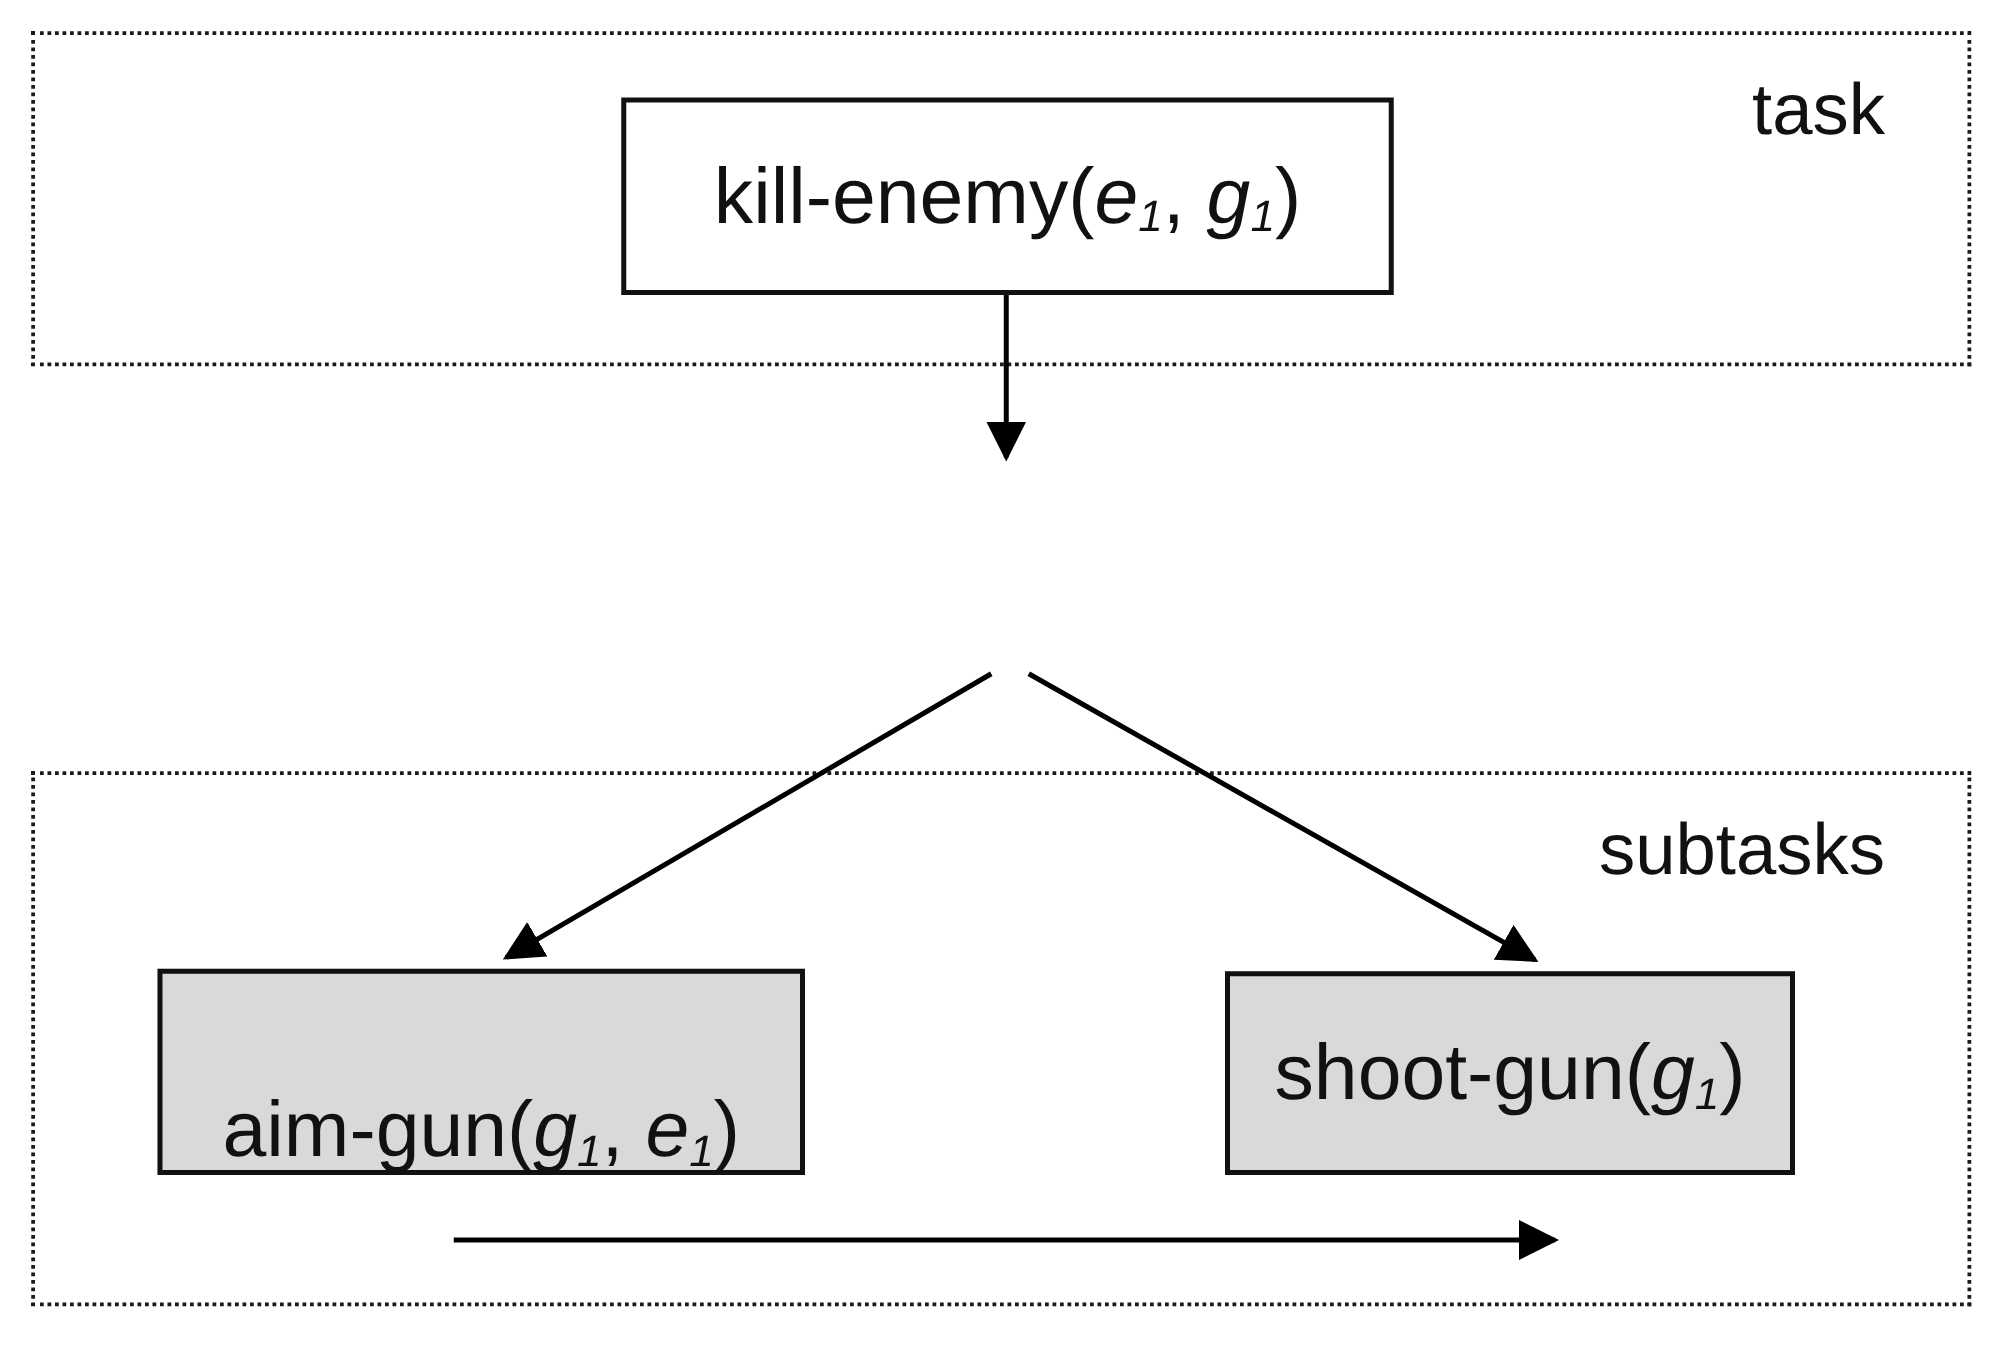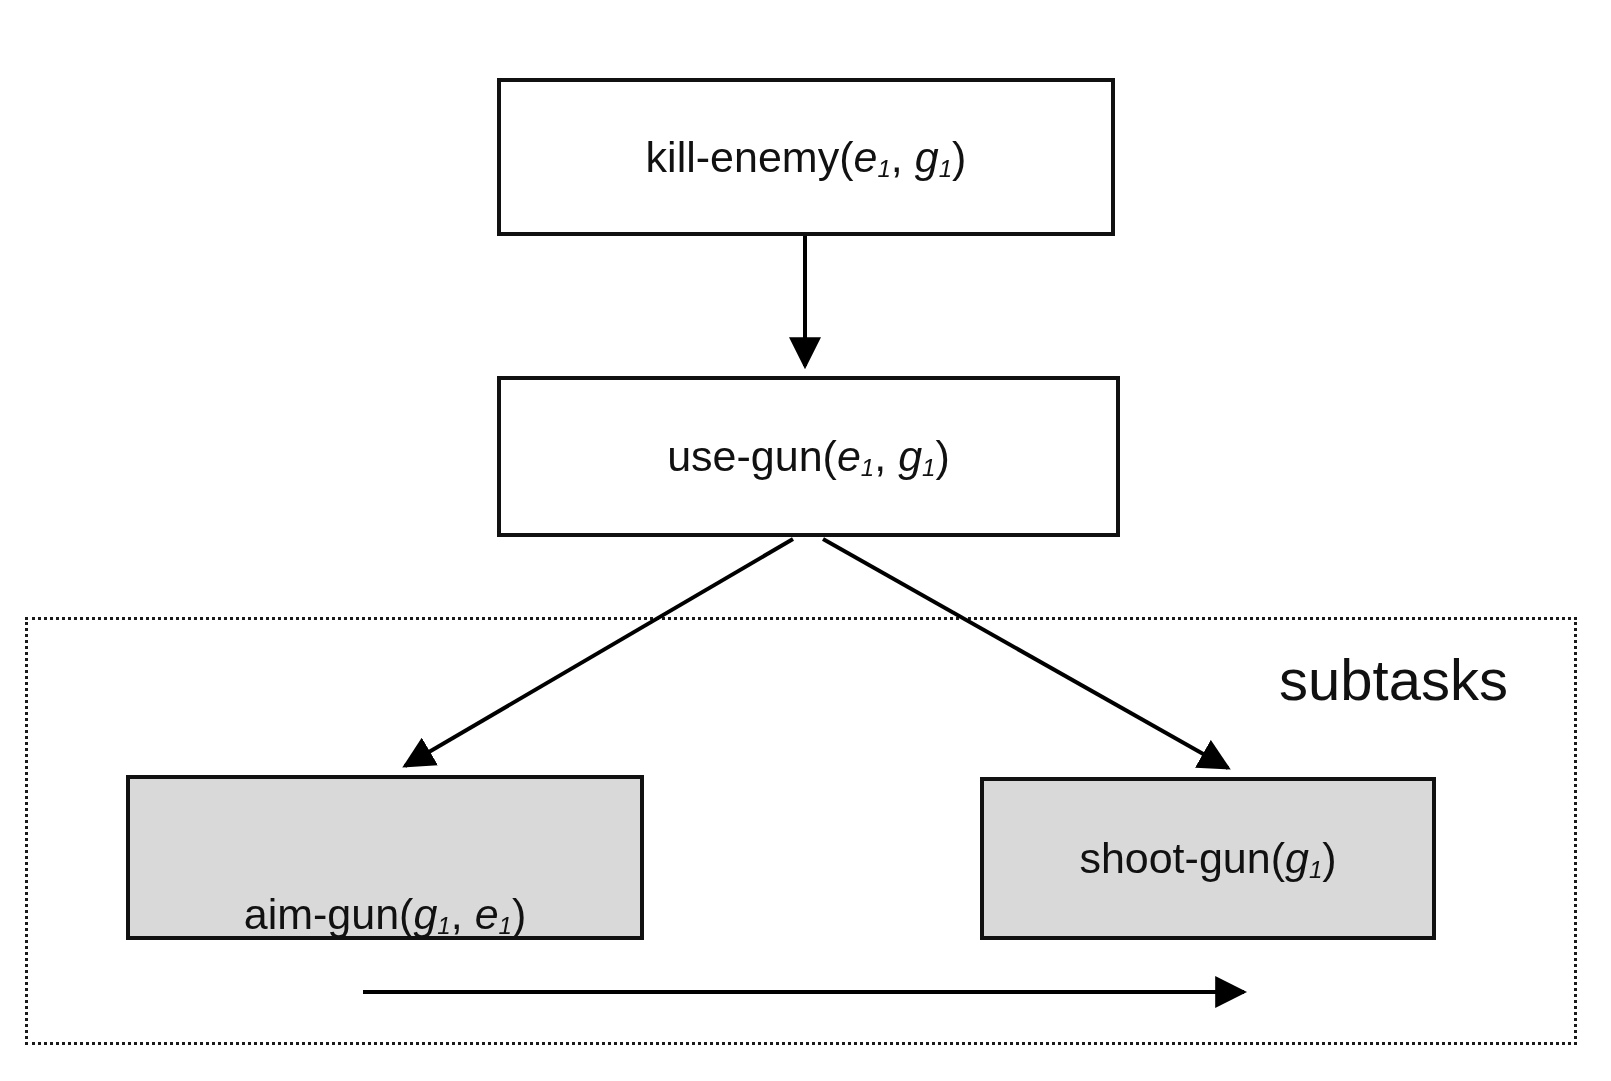--- a/index.html
+++ b/index.html
@@ -45,21 +45,21 @@
     align-items: center;
     justify-content: center;
     white-space: nowrap;
   }
   .node-gray { background: #d9d9d9; }
   .node-kill  { left: 497px;  top: 78px;  width: 618px; height: 158px; }
   .node-use   { left: 497px;  top: 376px; width: 623px; height: 161px; }
   .node-aim   { left: 126px;  top: 775px; width: 518px; height: 165px; align-items: flex-end; }
   .node-shoot { left: 980px; top: 777px; width: 456px; height: 163px; }
   .node-label {
-    font-size: 43px;
+    font-size: 63px;
     line-height: 1;
     letter-spacing: 0;
   }
   .param { font-style: italic; }
   .psub {
     font-size: 0.56em;
     font-style: italic;
     vertical-align: baseline;
     position: relative;
     bottom: -0.22em;
@@ -73,33 +73,33 @@
     height: 1081px;
     pointer-events: none;
   }
   #arrow-layer line { stroke: #000000; stroke-width: 4; }
 </style>
 </head>
 <body>
 
 <div id="stage">
 
+  <div class="band band-task">
+    <span class="band-label">task</span>
+  </div>
 
 
   <div class="band band-subtasks">
     <span class="band-label">subtasks</span>
   </div>
 
   <div class="node node-kill">
     <span class="node-label"><span>kill-enemy(</span><span class="param">e</span><span class="psub">1</span><span>, </span><span class="param">g</span><span class="psub">1</span><span>)</span></span>
   </div>
 
-  <div class="node node-use">
-    <span class="node-label"><span>use-gun(</span><span class="param">e</span><span class="psub">1</span><span>, </span><span class="param">g</span><span class="psub">1</span><span>)</span></span>
-  </div>
 
   <div class="node node-gray node-aim">
     <span class="node-label"><span>aim-gun(</span><span class="param">g</span><span class="psub">1</span><span>, </span><span class="param">e</span><span class="psub">1</span><span>)</span></span>
   </div>
 
   <div class="node node-gray node-shoot">
     <span class="node-label"><span>shoot-gun(</span><span class="param">g</span><span class="psub">1</span><span>)</span></span>
   </div>
 
   <svg id="arrow-layer" viewBox="0 0 1611 1081" xmlns="http://www.w3.org/2000/svg">

